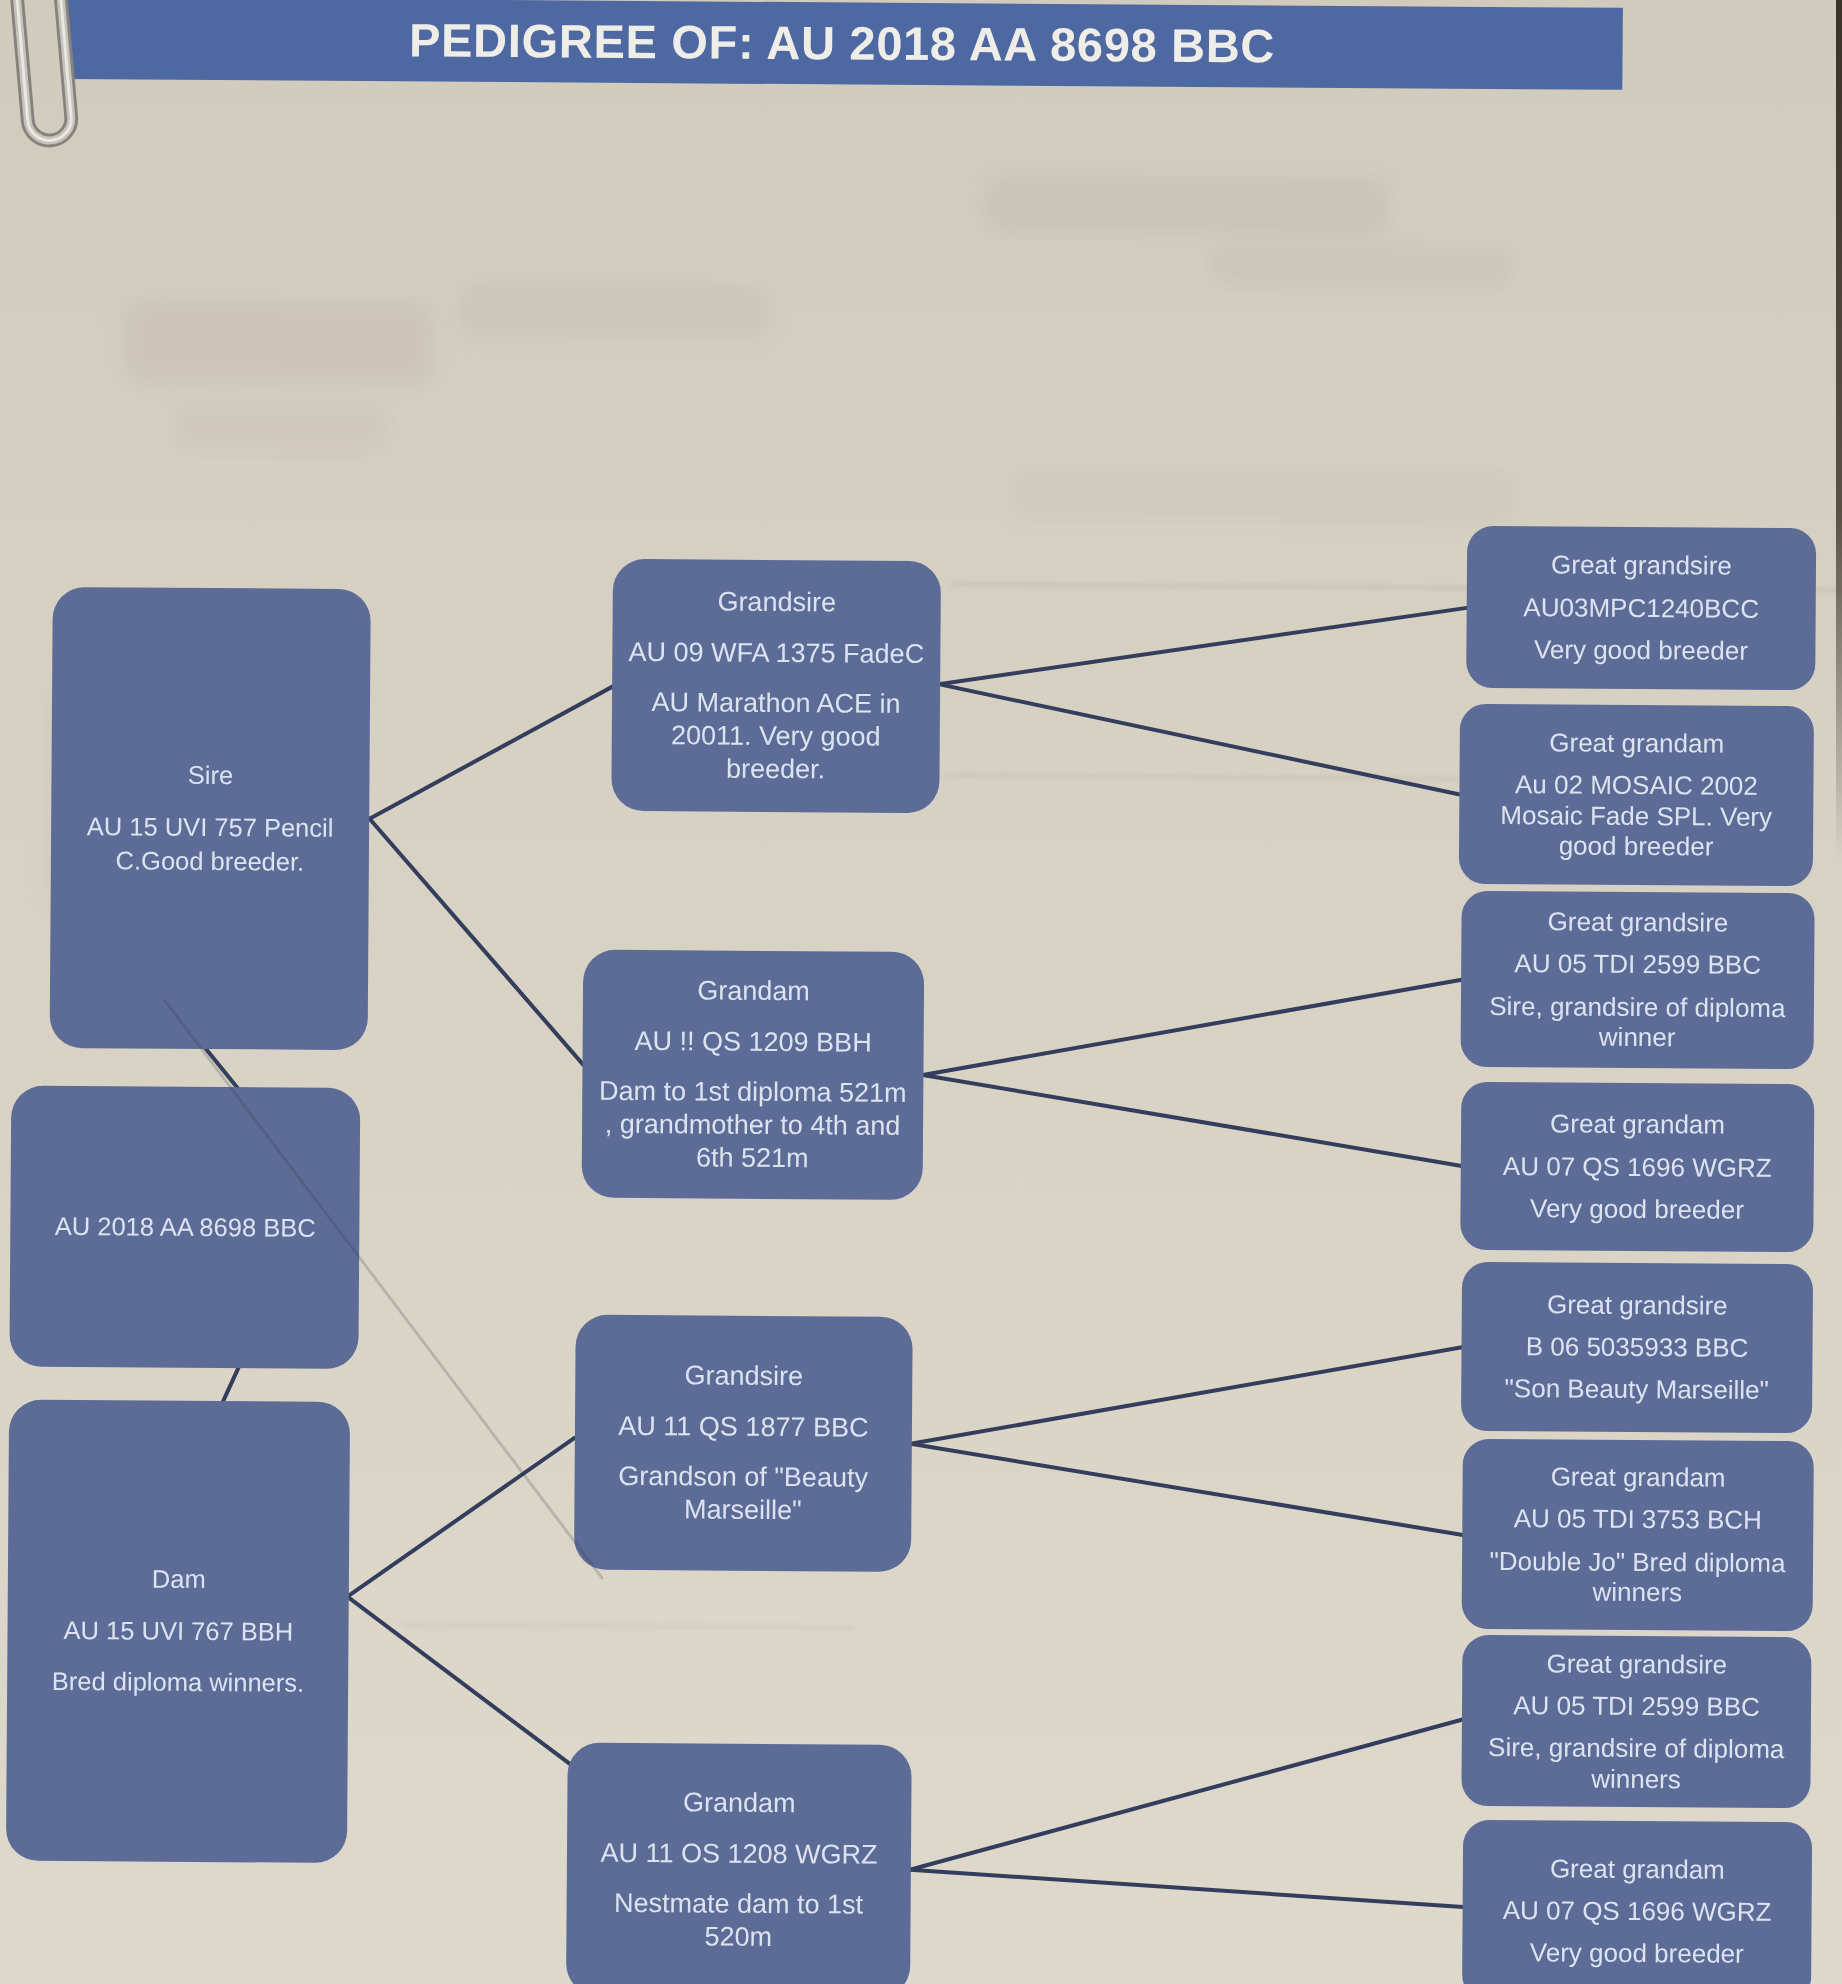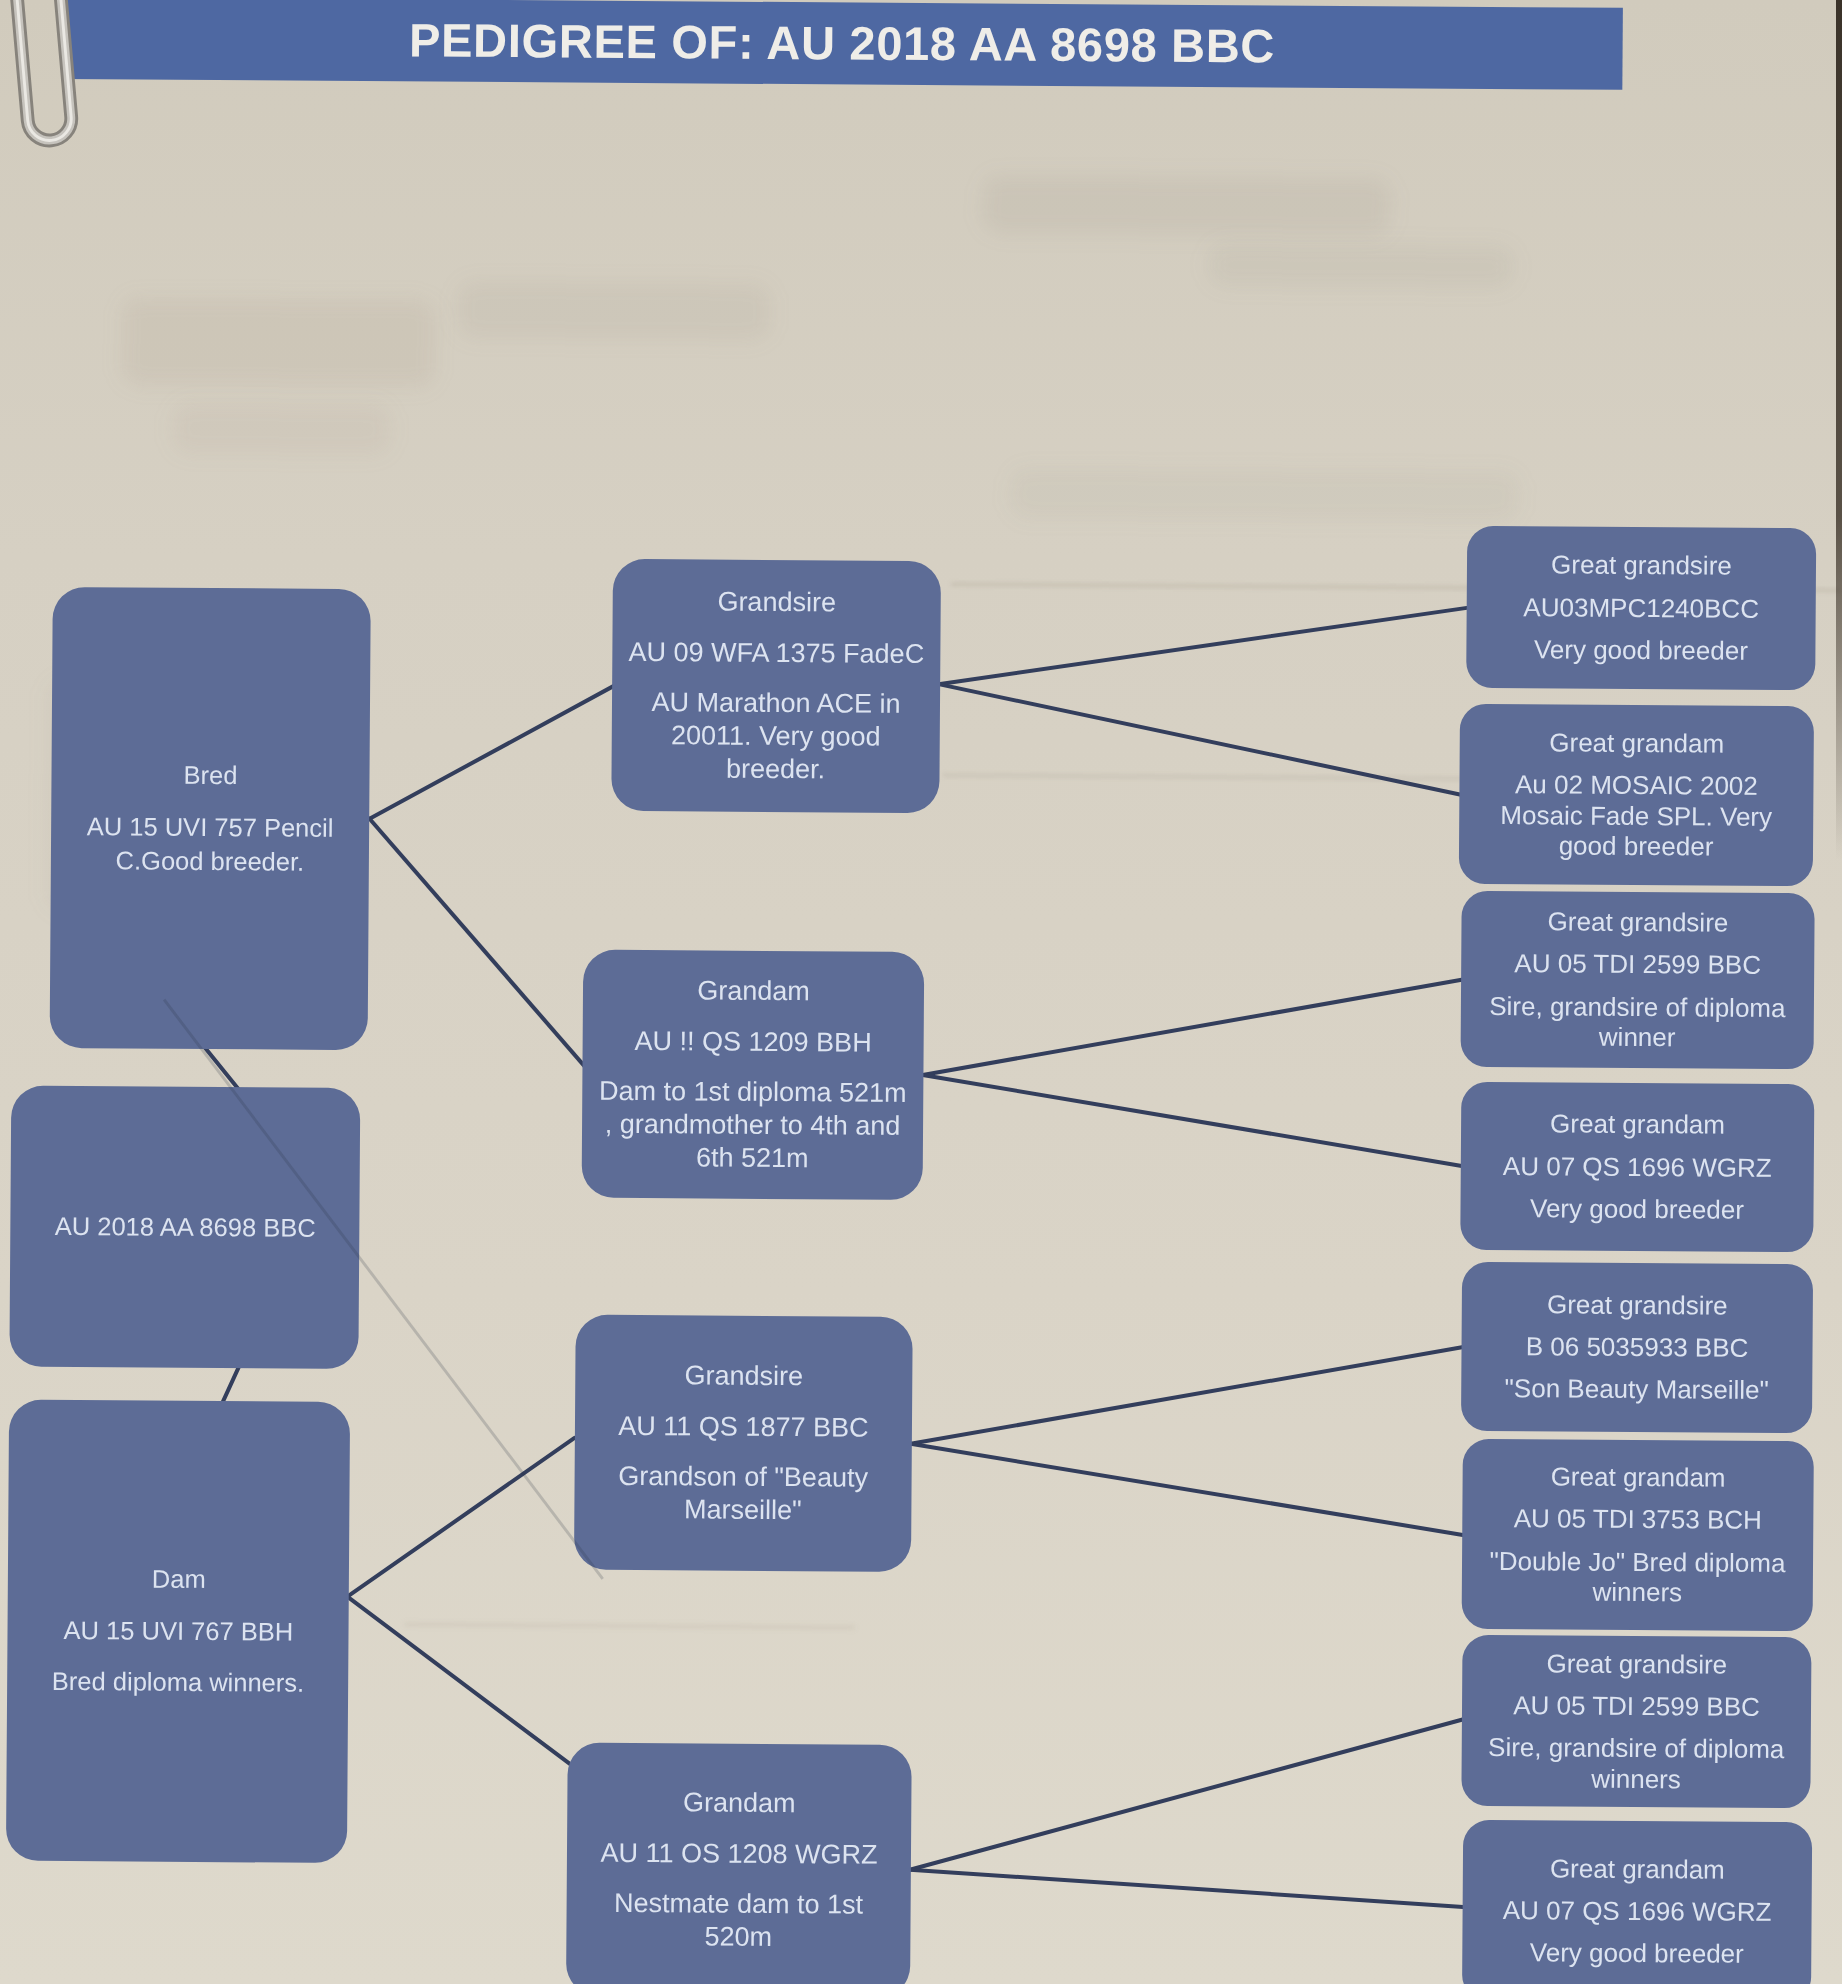--- a/index.html
+++ b/index.html
@@ -72,21 +72,21 @@
 
     <div class="banner">
       <span>PEDIGREE OF: AU 2018 AA 8698 BBC</span>
     </div>
 
     <div class="node left-col" style="left:12.4px;top:1092px;width:349px;height:281px;">
       <p>AU 2018 AA 8698 BBC</p>
     </div>
 
     <div class="node left-col" style="left:50px;top:593px;width:318px;height:461px;">
-      <p>Bred</p>
+      <p>Sire</p>
       <p>AU 15 UVI 757 Pencil</p>
       <p class="tight">C.Good breeder.</p>
     </div>
     <div class="node left-col" style="left:12.4px;top:1406px;width:341px;height:461px;">
       <p>Dam</p>
       <p>AU 15 UVI 767 BBH</p>
       <p>Bred diploma winners.</p>
     </div>
 
     <div class="node mid-col" style="left:610px;top:561px;width:328px;height:252px;">

